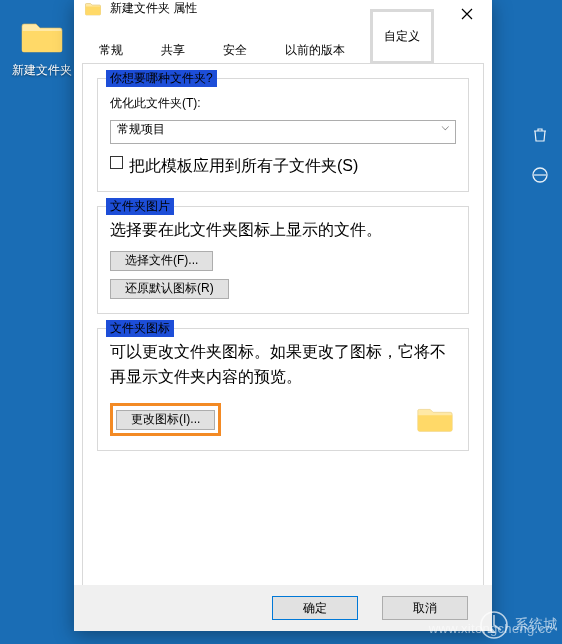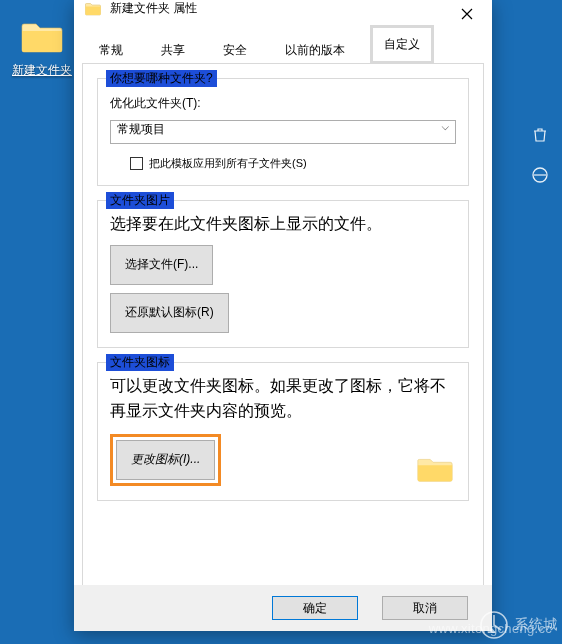--- a/index.html
+++ b/index.html
@@ -1,51 +1,51 @@
 <!DOCTYPE html>
 <html><head>
 <meta charset="utf-8">
 <style>
   * { box-sizing: border-box; margin: 0; padding: 0; font-family: "Microsoft YaHei", "Segoe UI", sans-serif; }
   body { width: 562px; height: 644px; background: #1a6db5; position: relative; overflow: hidden; }
 
   .desktop-icon { position: absolute; left: 12px; top: 18px; width: 60px; text-align: center; }
   .desktop-icon svg { width: 44px; height: 36px; }
-  .desktop-icon-label { color: #fff; font-size: 12px; text-shadow: 0 1px 2px rgba(0,0,0,.5); margin-top: 4px; text-decoration: underline; }
+  .desktop-icon-label { color: #fff; font-size: 12px; text-shadow: 0 1px 2px rgba(0,0,0,.5); margin-top: 4px; }
 
   .tray-icons { position: absolute; right: 10px; top: 120px; width: 24px; }
   .tray-icons .trow { display: flex; align-items: center; justify-content: center; height: 30px; margin-bottom: 10px; }
   .tray-icons svg { opacity: .9; }
 
   .dialog { position: absolute; left: 74px; top: 0; width: 418px; height: 631px; background: #fff; box-shadow: 0 4px 18px rgba(0,0,0,.35); }
 
   .titlebar { height: 32px; display: flex; align-items: flex-start; padding: 0 4px 0 10px; }
   .titlebar-icon { width: 18px; height: 18px; margin-right: 8px; }
   .titlebar-title { font-size: 12px; flex: 1; color: #000; }
   .titlebar-close { width: 42px; height: 28px; display: flex; align-items: center; justify-content: center; font-size: 14px; color: #000; }
 
   .tabstrip { height: 30px; display: flex; align-items: flex-end; padding-left: 10px; gap: 8px; margin-top: 2px; }
   .tab { font-size: 12px; padding: 5px 14px; border: 1px solid transparent; border-bottom: none; cursor: default; }
   .tab.active { border-color: #d9d9d9; background: #fff; position: relative; z-index: 2; }
-  .tab-highlight { border: 3px solid #f38a24; padding: 8px 11px; margin-left: 2px; }
+  .tab-highlight { border: 3px solid #f38a24; padding: 16px 11px; margin-left: 2px; }
   .tabpanel-border { border: 1px solid #d9d9d9; margin: 0 8px; height: 534px; position: relative; top: -1px; padding: 14px; overflow: hidden; }
 
   .group { border: 1px solid #d9d9d9; padding: 10px 12px 14px 12px; margin-bottom: 14px; position: relative; }
   .group-title { position: absolute; top: -9px; left: 8px; background: #1d4ed8; padding: 0 4px; font-size: 12px; }
   .field-label { font-size: 12px; margin-bottom: 8px; margin-top: 6px; }
   .select { width: 100%; height: 24px; border: 1px solid #adadad; font-size: 12px; padding: 0 6px; background: #fff; display: flex; align-items: flex-start; justify-content: space-between; }
   .select-arrow { font-size: 10px; color: #555; }
-  .checkbox-row { display: flex; align-items: center; font-size: 11px; margin-top: 12px; gap: 6px; margin-left: 20px; }
+  .checkbox-row { display: flex; align-items: flex-start; font-size: 16px; margin-top: 12px; gap: 6px; }
   .checkbox-box { width: 13px; height: 13px; border: 1px solid #333; background: #fff; }
 
-  .btn { display: inline-flex; align-items: center; justify-content: center; height: 40px; min-width: 88px; padding: 0 14px; font-size: 12px; background: #e1e1e1; border: 1px solid #adadad; margin-top: 8px; }
+  .btn { display: inline-flex; align-items: center; justify-content: center; height: 20px; min-width: 88px; padding: 0 14px; font-size: 12px; background: #e1e1e1; border: 1px solid #adadad; margin-top: 8px; }
   .desc { font-size: 16px; line-height: 1.6; font-family: Liberation Serif, serif; }
 
   .g3row { display: flex; align-items: flex-end; justify-content: space-between; margin-top: 10px; }
-  .change-icon-highlight { border: 3px solid #f38a24; display: inline-block; padding: 3px; font-style: italic; }
+  .change-icon-highlight { border: 3px solid #f38a24; display: inline-block; padding: 3px; }
   .folder-preview { width: 42px; height: 36px; }
 
   .footer { position: absolute; left: 0; right: 0; bottom: 0; height: 46px; border-top: 0; display: flex; align-items: center; justify-content: flex-end; gap: 24px; padding-right: 24px; background: #f0f0f0; }
   .footer .fbtn { height: 24px; width: 86px; font-size: 12px; display: inline-flex; align-items: center; justify-content: center; background: #e1e1e1; border: 1px solid #adadad; }
   .footer .fbtn.primary { border-color: #0078d7; }
 
   .watermark { position: absolute; right: 4px; bottom: 4px; color: rgba(255,255,255,.65); display: flex; align-items: center; gap: 6px; font-size: 14px; letter-spacing: .5px; }
   .watermark .wsub { position: absolute; right: 6px; bottom: -2px; font-size: 13px; color: rgba(255,255,255,.55); letter-spacing: .3px; }
   .watermark svg { opacity: .7; }
 </style>

